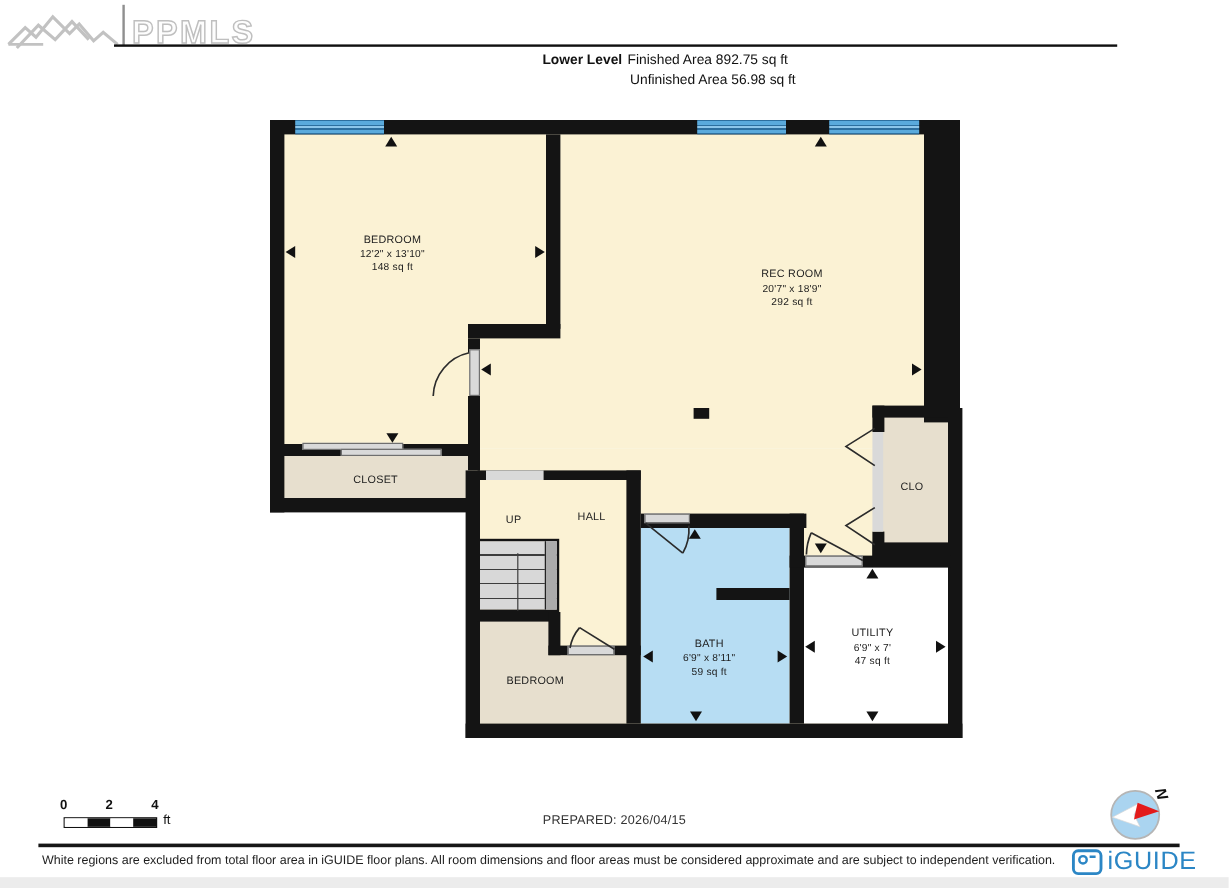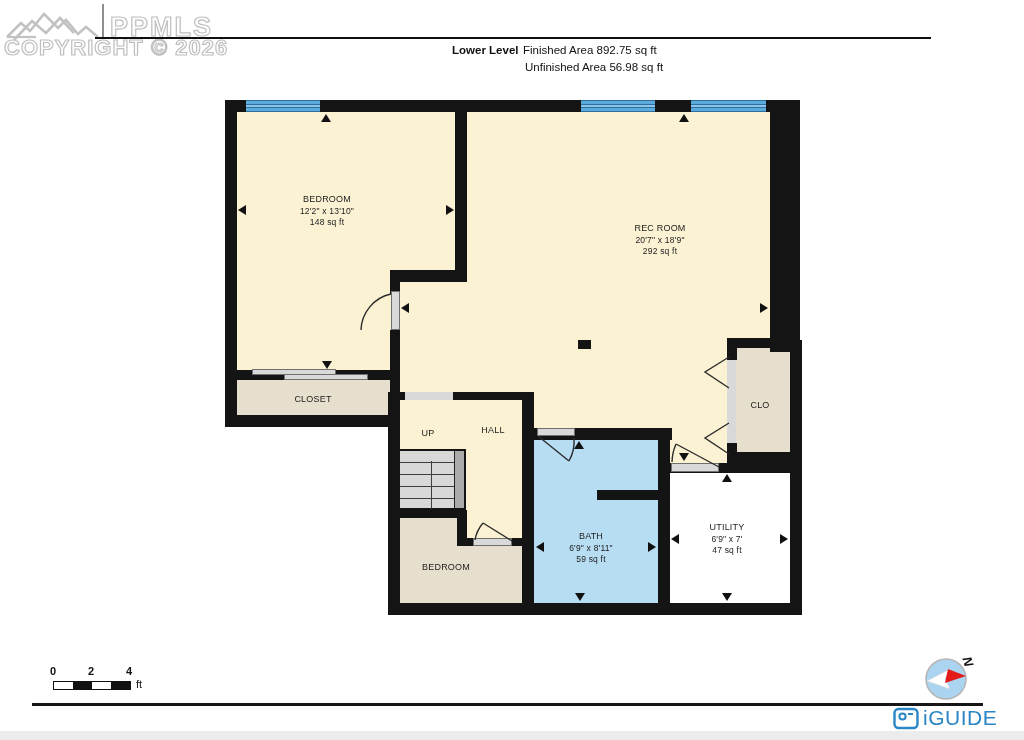--- a/index.html
+++ b/index.html
@@ -75,21 +75,20 @@
 
 <div class="page">
 
   <svg id="wm-mountain" width="96" height="36" viewBox="0 0 96 36">
     <polyline points="1,31 15,17 24,25 38,8 52,22 60,14 72,28 80,21 92,31" fill="none" stroke="#c2c2c2" stroke-width="2.6"></polyline>
     <polyline points="8,34 26,15 40,27 54,12 68,27" fill="none" stroke="#c2c2c2" stroke-width="2.6"></polyline>
     <line x1="1" y1="31" x2="30" y2="31" stroke="#c2c2c2" stroke-width="2.2"></line>
   </svg>
   <div id="wm-divider"></div>
   <div id="wm-brand" class="wm">PPMLS</div>
-  <div id="wm-copy" class="wm">COPYRIGHT © 2026</div>
 
   <div id="header-rule"></div>
   <div id="level-label">Lower Level</div>
   <div id="finished-area">Finished Area 892.75 sq ft</div>
   <div id="unfinished-area">Unfinished Area 56.98 sq ft</div>
 
   <div id="plan">
 
     <div class="fill" style="left: 231px; top: 106px; width: 563px; height: 268px; background: rgb(251, 242, 212);"></div>
       <div class="fill" style="left: 394px; top: 374px; width: 400px; height: 235px; background: rgb(251, 242, 212);"></div>
@@ -209,29 +208,31 @@
   <span class="tick" style="left:91px">2</span>
   <span class="tick" style="left:129px">4</span>
   <div id="scale-bar">
     <div class="seg" style="background:#fff"></div>
     <div class="seg" style="background:#111"></div>
     <div class="seg" style="background:#fff"></div>
     <div class="seg" style="background:#111"></div>
   </div>
   <span id="scale-unit">ft</span>
 
+  <div id="prepared">PREPARED: 2026/04/15</div>
 
   <svg id="compass" width="58" height="58" viewBox="0 0 58 58">
     <circle cx="26" cy="31" r="20" fill="#aad4f0" stroke="#b5b5b5" stroke-width="1.5"></circle>
     <polygon points="7,33 30,21 25,31 30,41" fill="#ffffff" stroke="#d8d8d8" stroke-width="0.6"></polygon>
     <polygon points="25,35 28,21 46,28" fill="#e31b1b"></polygon>
     <text x="44" y="16" font-size="13" font-style="italic" font-weight="700" font-family="Liberation Sans, sans-serif" fill="#111" transform="rotate(72 47 12)">N</text>
   </svg>
 
   <div id="footer-rule"></div>
+  <div id="disclaimer">White regions are excluded from total floor area in iGUIDE floor plans. All room dimensions and floor areas must be considered approximate and are subject to independent verification.</div>
 
   <div id="iguide-logo">
     <svg width="27" height="24" viewBox="0 0 27 24">
       <rect x="1.5" y="3" width="23" height="19" rx="4" fill="none" stroke="#2b86c5" stroke-width="2.4"></rect>
       <circle cx="9.5" cy="10.5" r="3.1" fill="none" stroke="#2b86c5" stroke-width="2"></circle>
       <line x1="15" y1="8" x2="20" y2="8" stroke="#2b86c5" stroke-width="2"></line>
     </svg>
     <span id="iguide-text">iGUIDE</span>
   </div>
 

